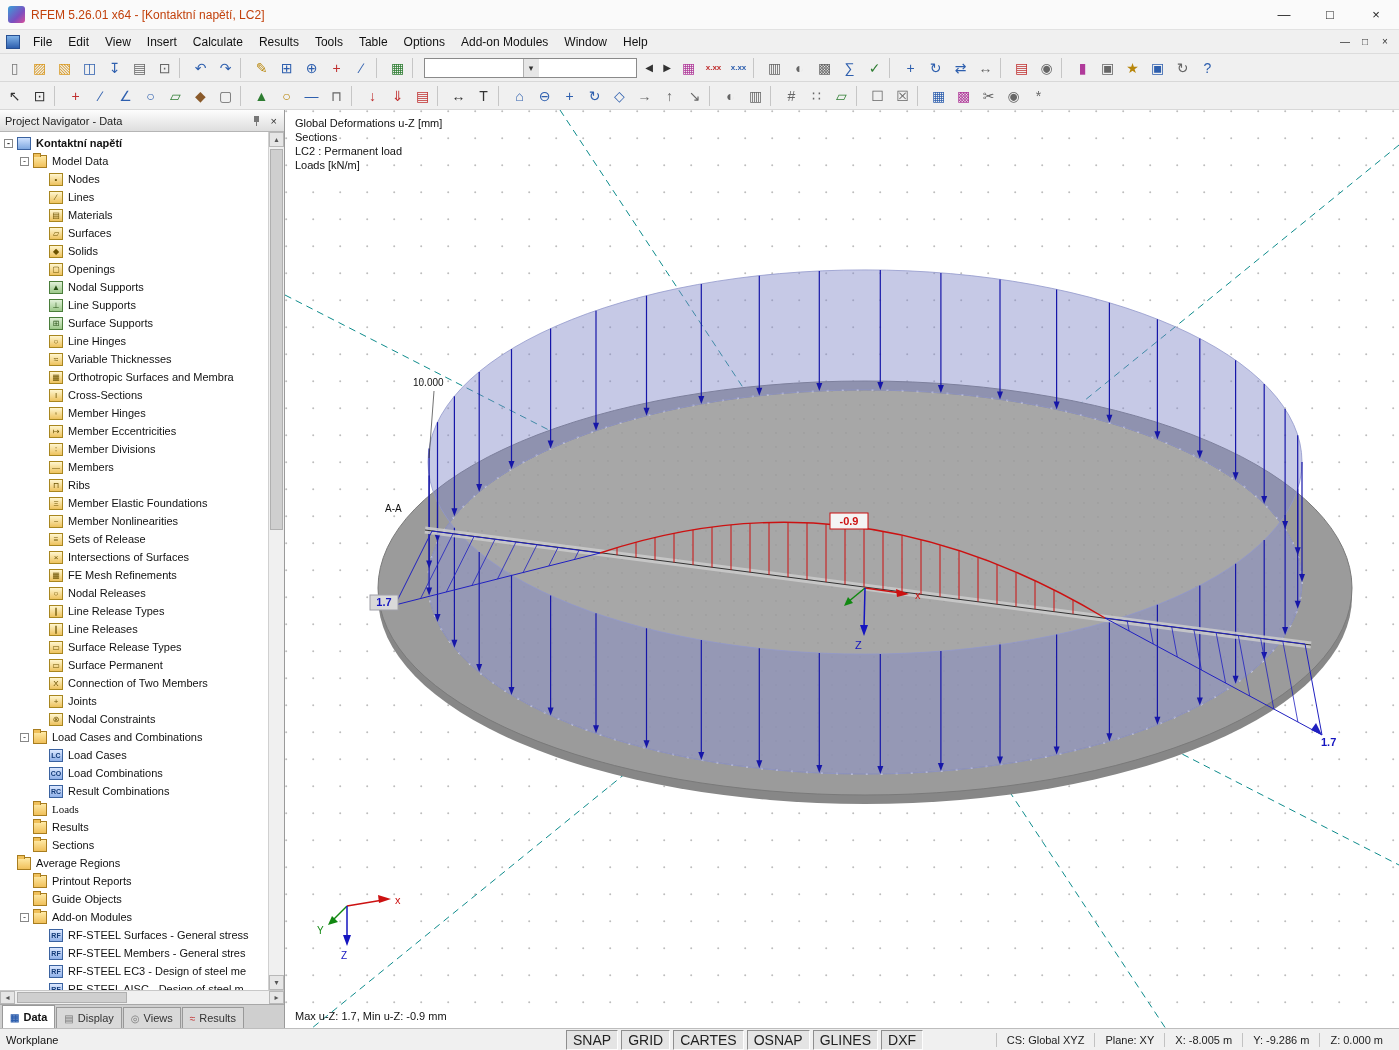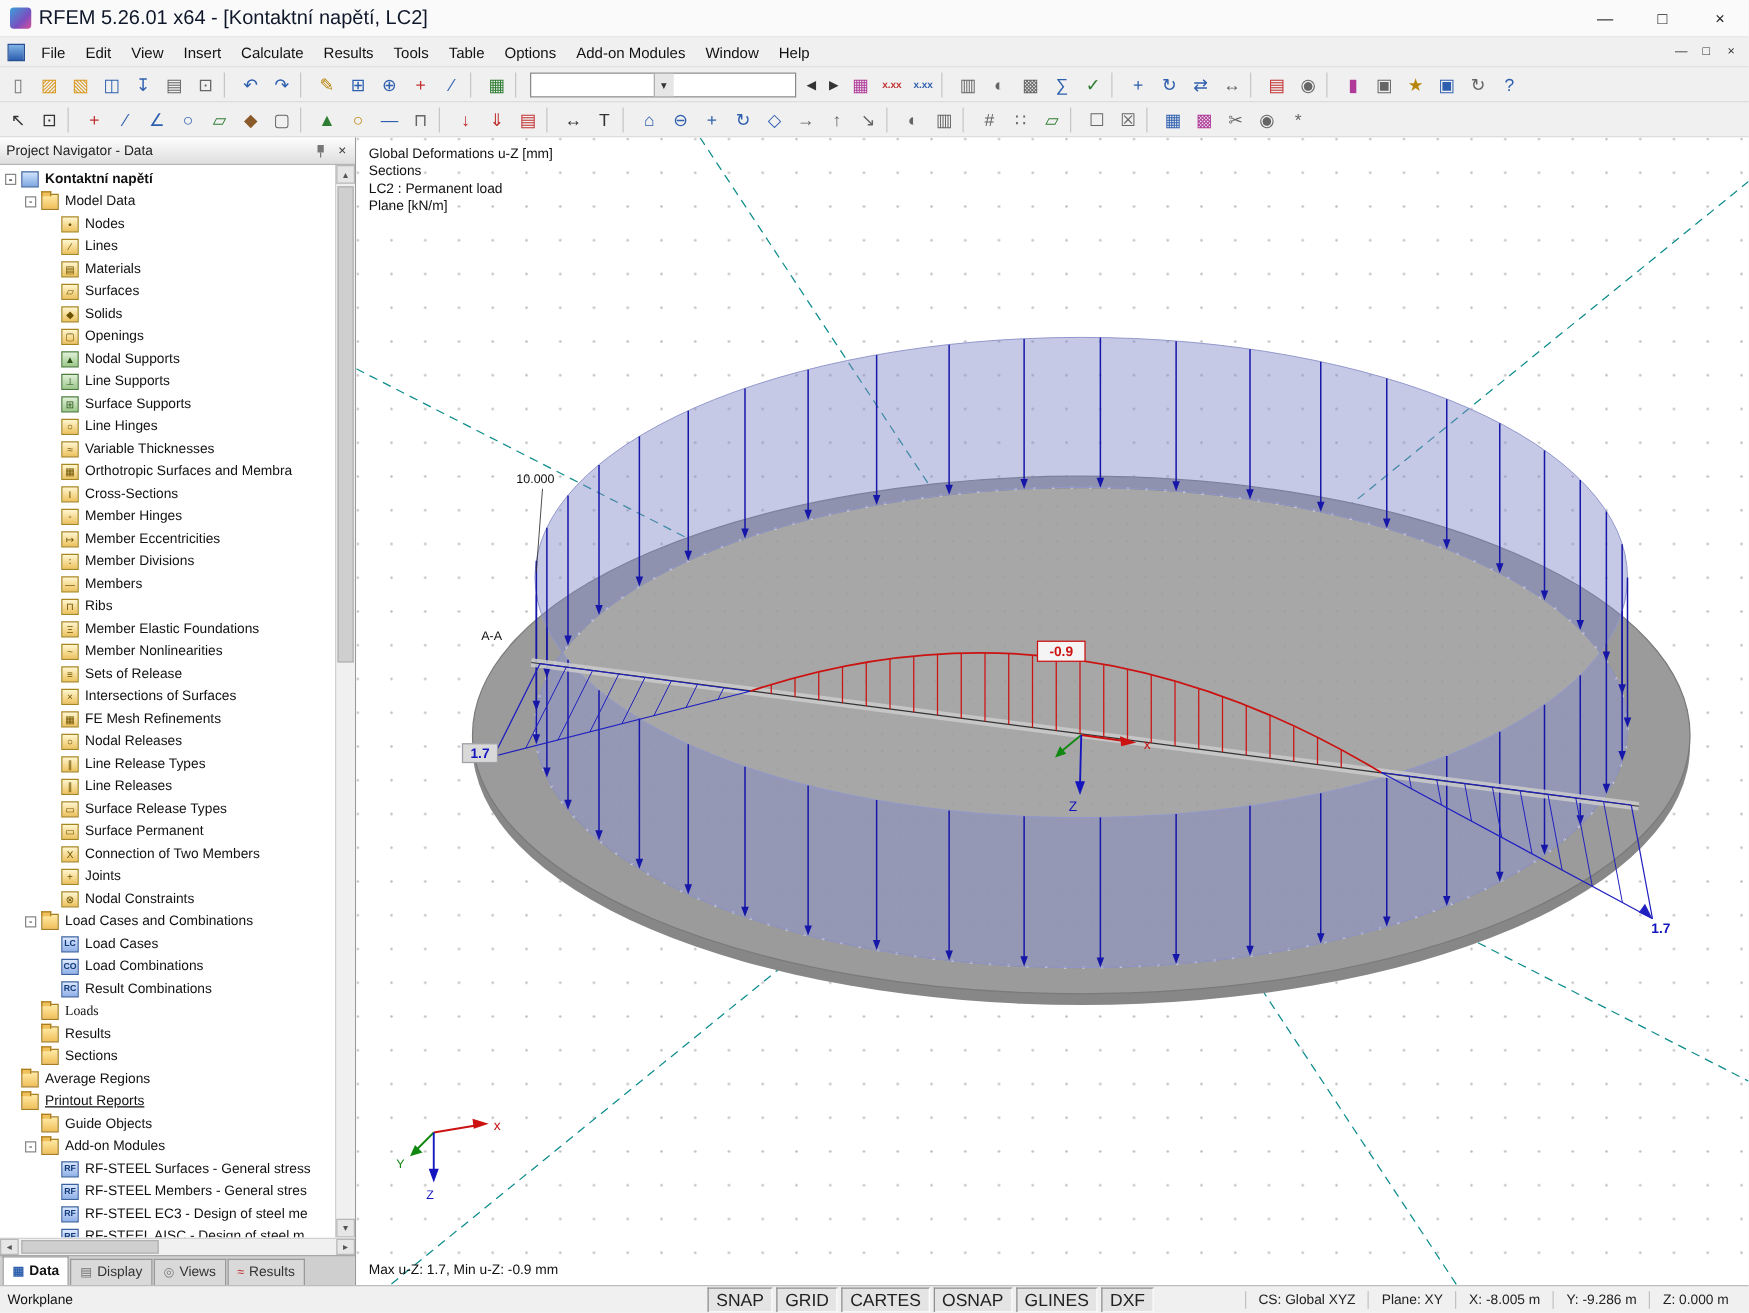--- a/index.html
+++ b/index.html
@@ -4,21 +4,21 @@
 <style>
   * { margin:0; padding:0; box-sizing:border-box; }
   html,body { width:1399px; height:1050px; overflow:hidden;
     font-family:"Liberation Sans", sans-serif; background:#f0f0f0; color:#111; }
 
   
   .titlebar { height:30px; background:#fafafa; display:flex; align-items:center;
     border-bottom:1px solid #e2e2e2; }
   .app-icon { width:17px; height:17px; margin:0 6px 0 8px; border-radius:3px;
     background:linear-gradient(135deg,#3aa0d8 0%,#7a4fc0 60%,#d84f9a 100%); }
-  .title-text { font-size:16px; color:#0f172a; }
+  .title-text { font-size:12px; color:#c2410c; }
   .win-buttons { margin-left:auto; display:flex; height:100%; }
   .win-buttons button { width:46px; height:100%; border:none; background:transparent;
     font-size:13px; color:#222; cursor:default; }
 
   .menubar { height:24px; display:flex; align-items:center; background:#f0f0f0;
     border-bottom:1px solid #dcdcdc; font-size:12px; }
   .mdi-doc-icon { width:14px; height:14px; margin:0 5px 0 6px;
     background:linear-gradient(#7fb2e8,#2e5fae); border:1px solid #274f92; }
   .menubar ul { list-style:none; display:flex; height:100%; align-items:center; }
   .menubar li { padding:0 8px; height:100%; display:flex; align-items:center; }
@@ -661,21 +661,21 @@
             <span class="ticon k-folder"></span>
             <span class="tlabel">Sections</span>
           </div>
 
           <div class="trow" style="padding-left: 4px;">
             <span class="texp" style="visibility: hidden;"></span>
             <span class="ticon k-folder"></span>
             <span class="tlabel">Average Regions</span>
           </div>
 
-          <div class="trow" style="padding-left: 4px; text-decoration: underline;">
+          <div class="trow" style="padding-left: 20px;">
             <span class="texp" style="visibility: hidden;"></span>
             <span class="ticon k-folder"></span>
             <span class="tlabel">Printout Reports</span>
           </div>
 
           <div class="trow" style="padding-left: 20px;">
             <span class="texp" style="visibility: hidden;"></span>
             <span class="ticon k-folder"></span>
             <span class="tlabel">Guide Objects</span>
           </div>
@@ -956,21 +956,21 @@
 
       <rect x="85" y="485" width="28" height="15" fill="#d9d9d9" stroke="#a0a0a8" stroke-width="1"></rect>
       <text x="99" y="496" font-size="11" font-weight="bold" fill="#1515c0" text-anchor="middle">1.7</text>
       <text x="1036" y="636" font-size="11" font-weight="bold" fill="#1515c0">1.7</text>
     </svg>
 
     <div class="vp-info">
       <div>Global Deformations u-Z [mm]</div>
       <div>Sections</div>
       <div>LC2 : Permanent load</div>
-      <div>Plane [kN/m]</div>
+      <div>Loads [kN/m]</div>
     </div>
     <div class="vp-maxmin">Max u-Z: 1.7, Min u-Z: -0.9 mm</div>
   </div>
 </div>
 
 <div class="statusbar">
   <span class="sb-left">Workplane</span>
   <span class="sb-toggles">
 
   <span class="tgl">SNAP</span>

